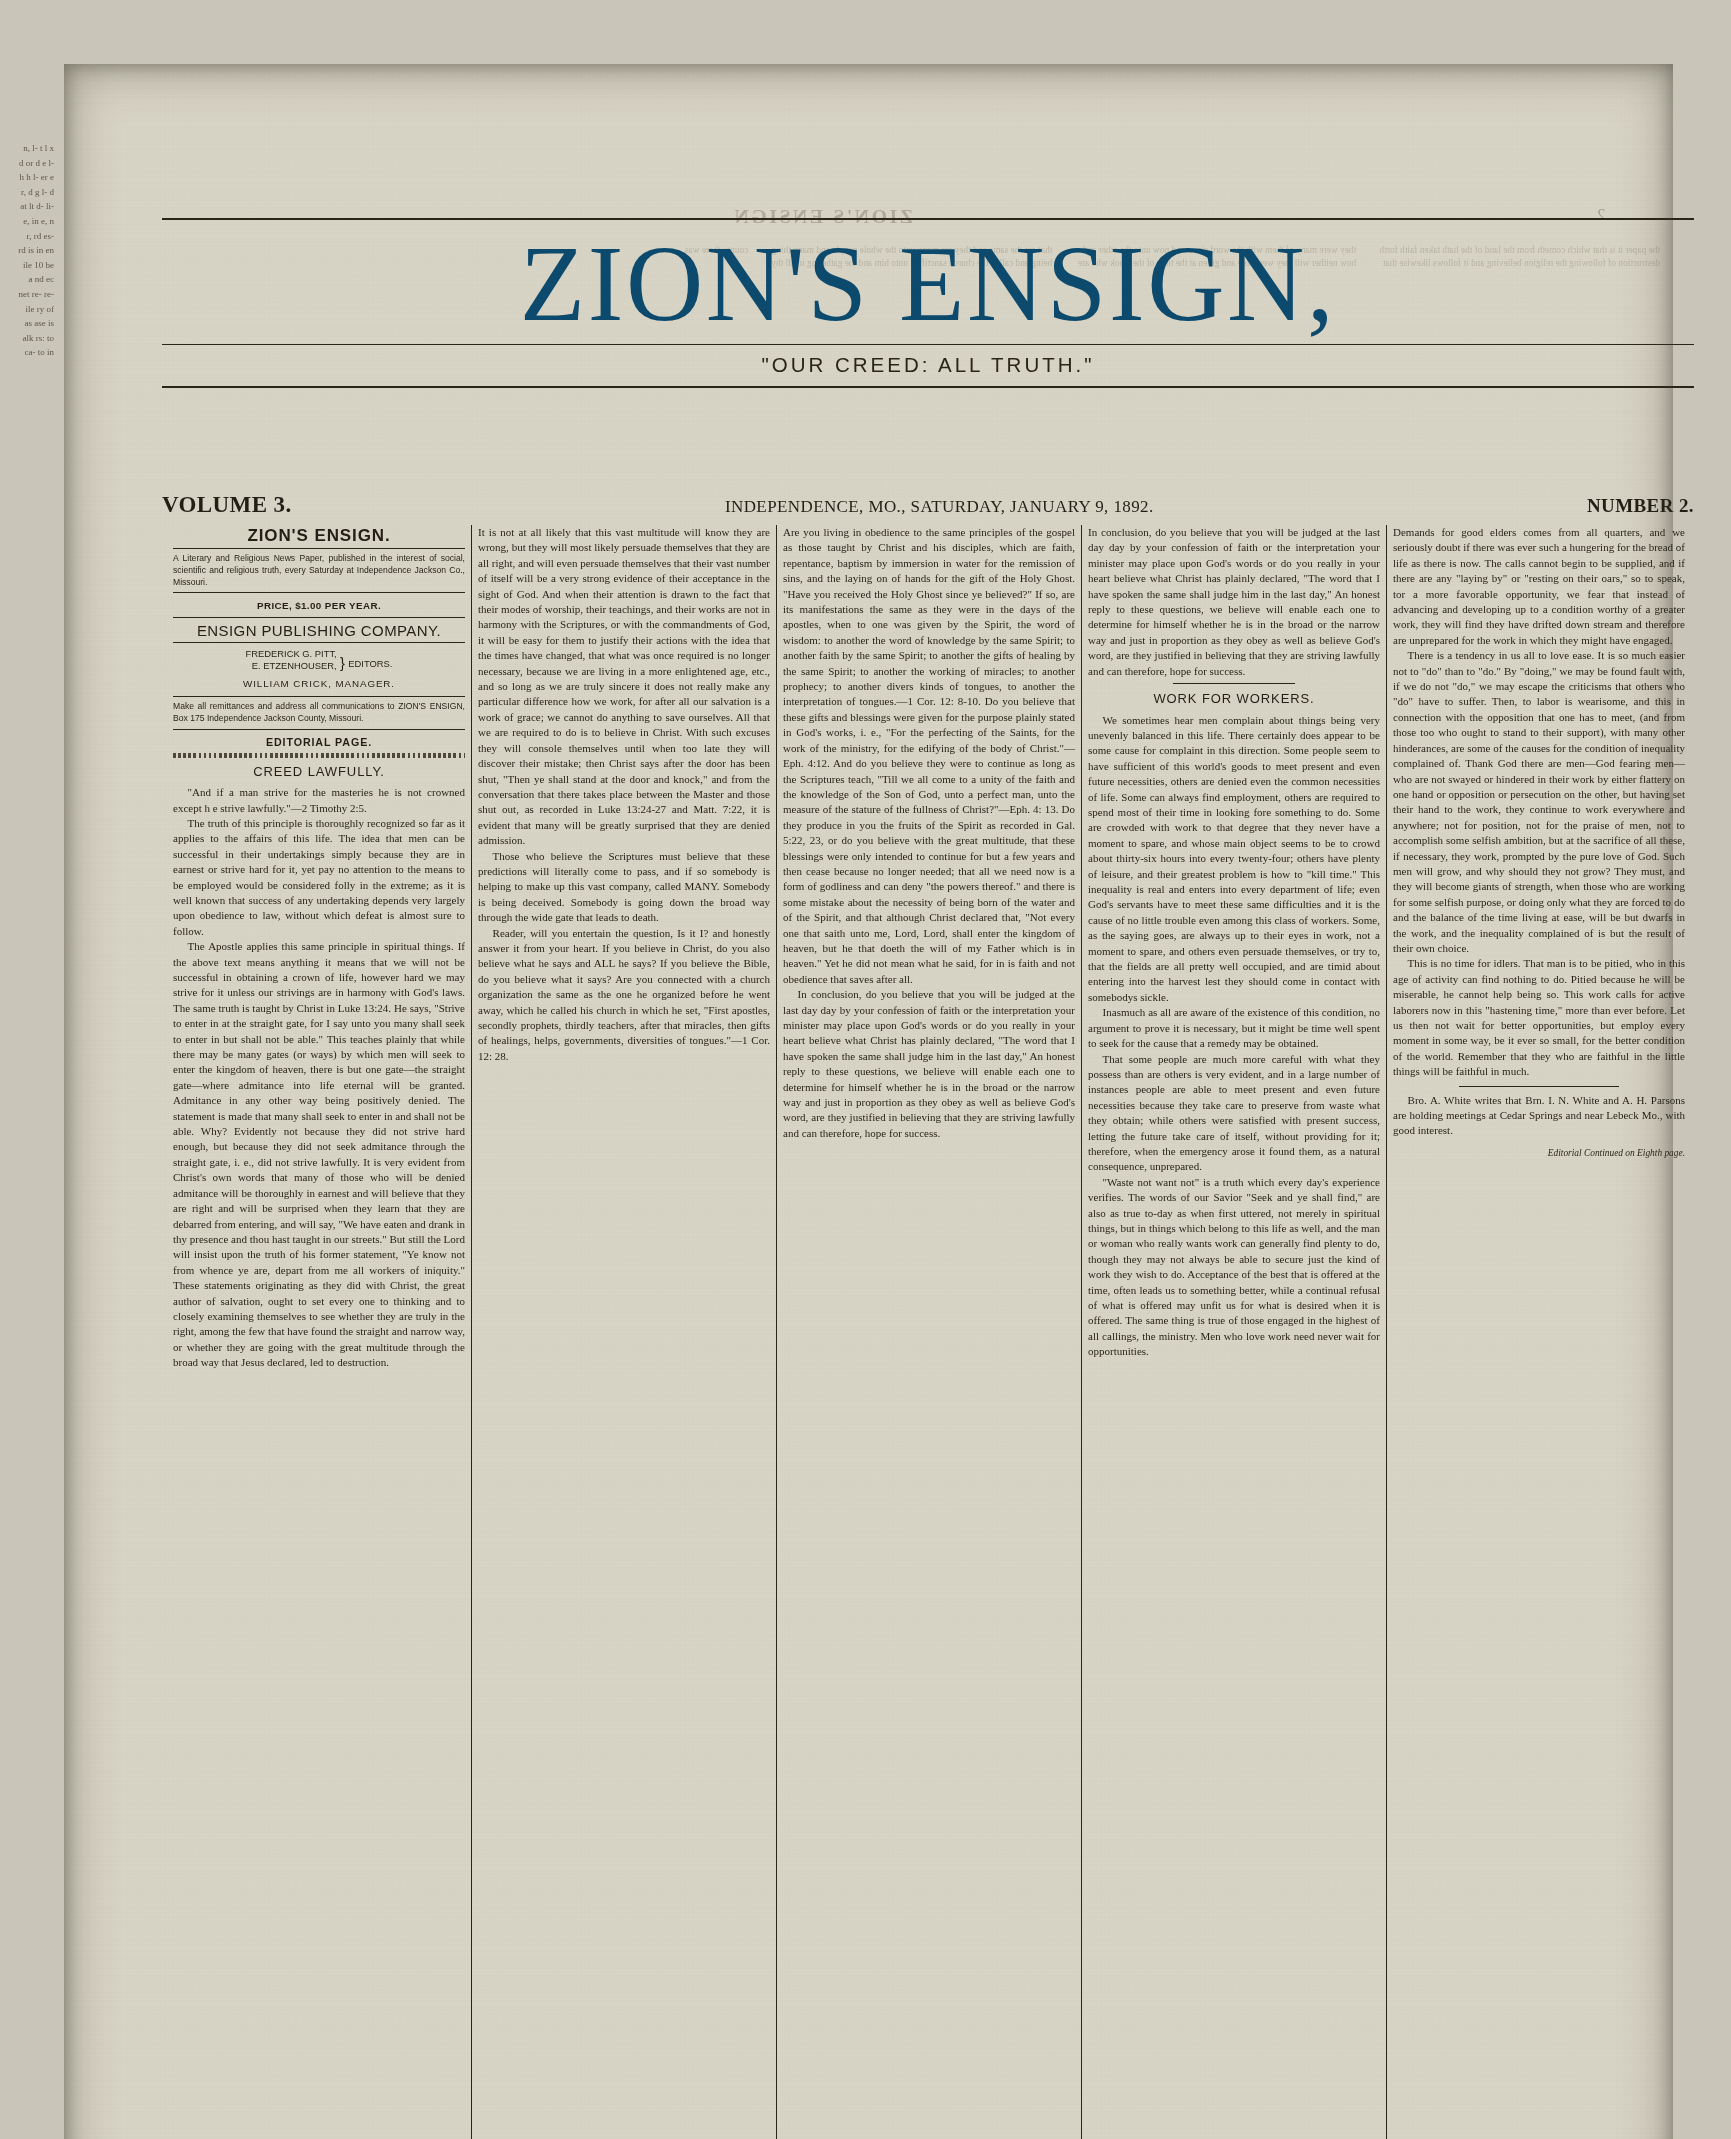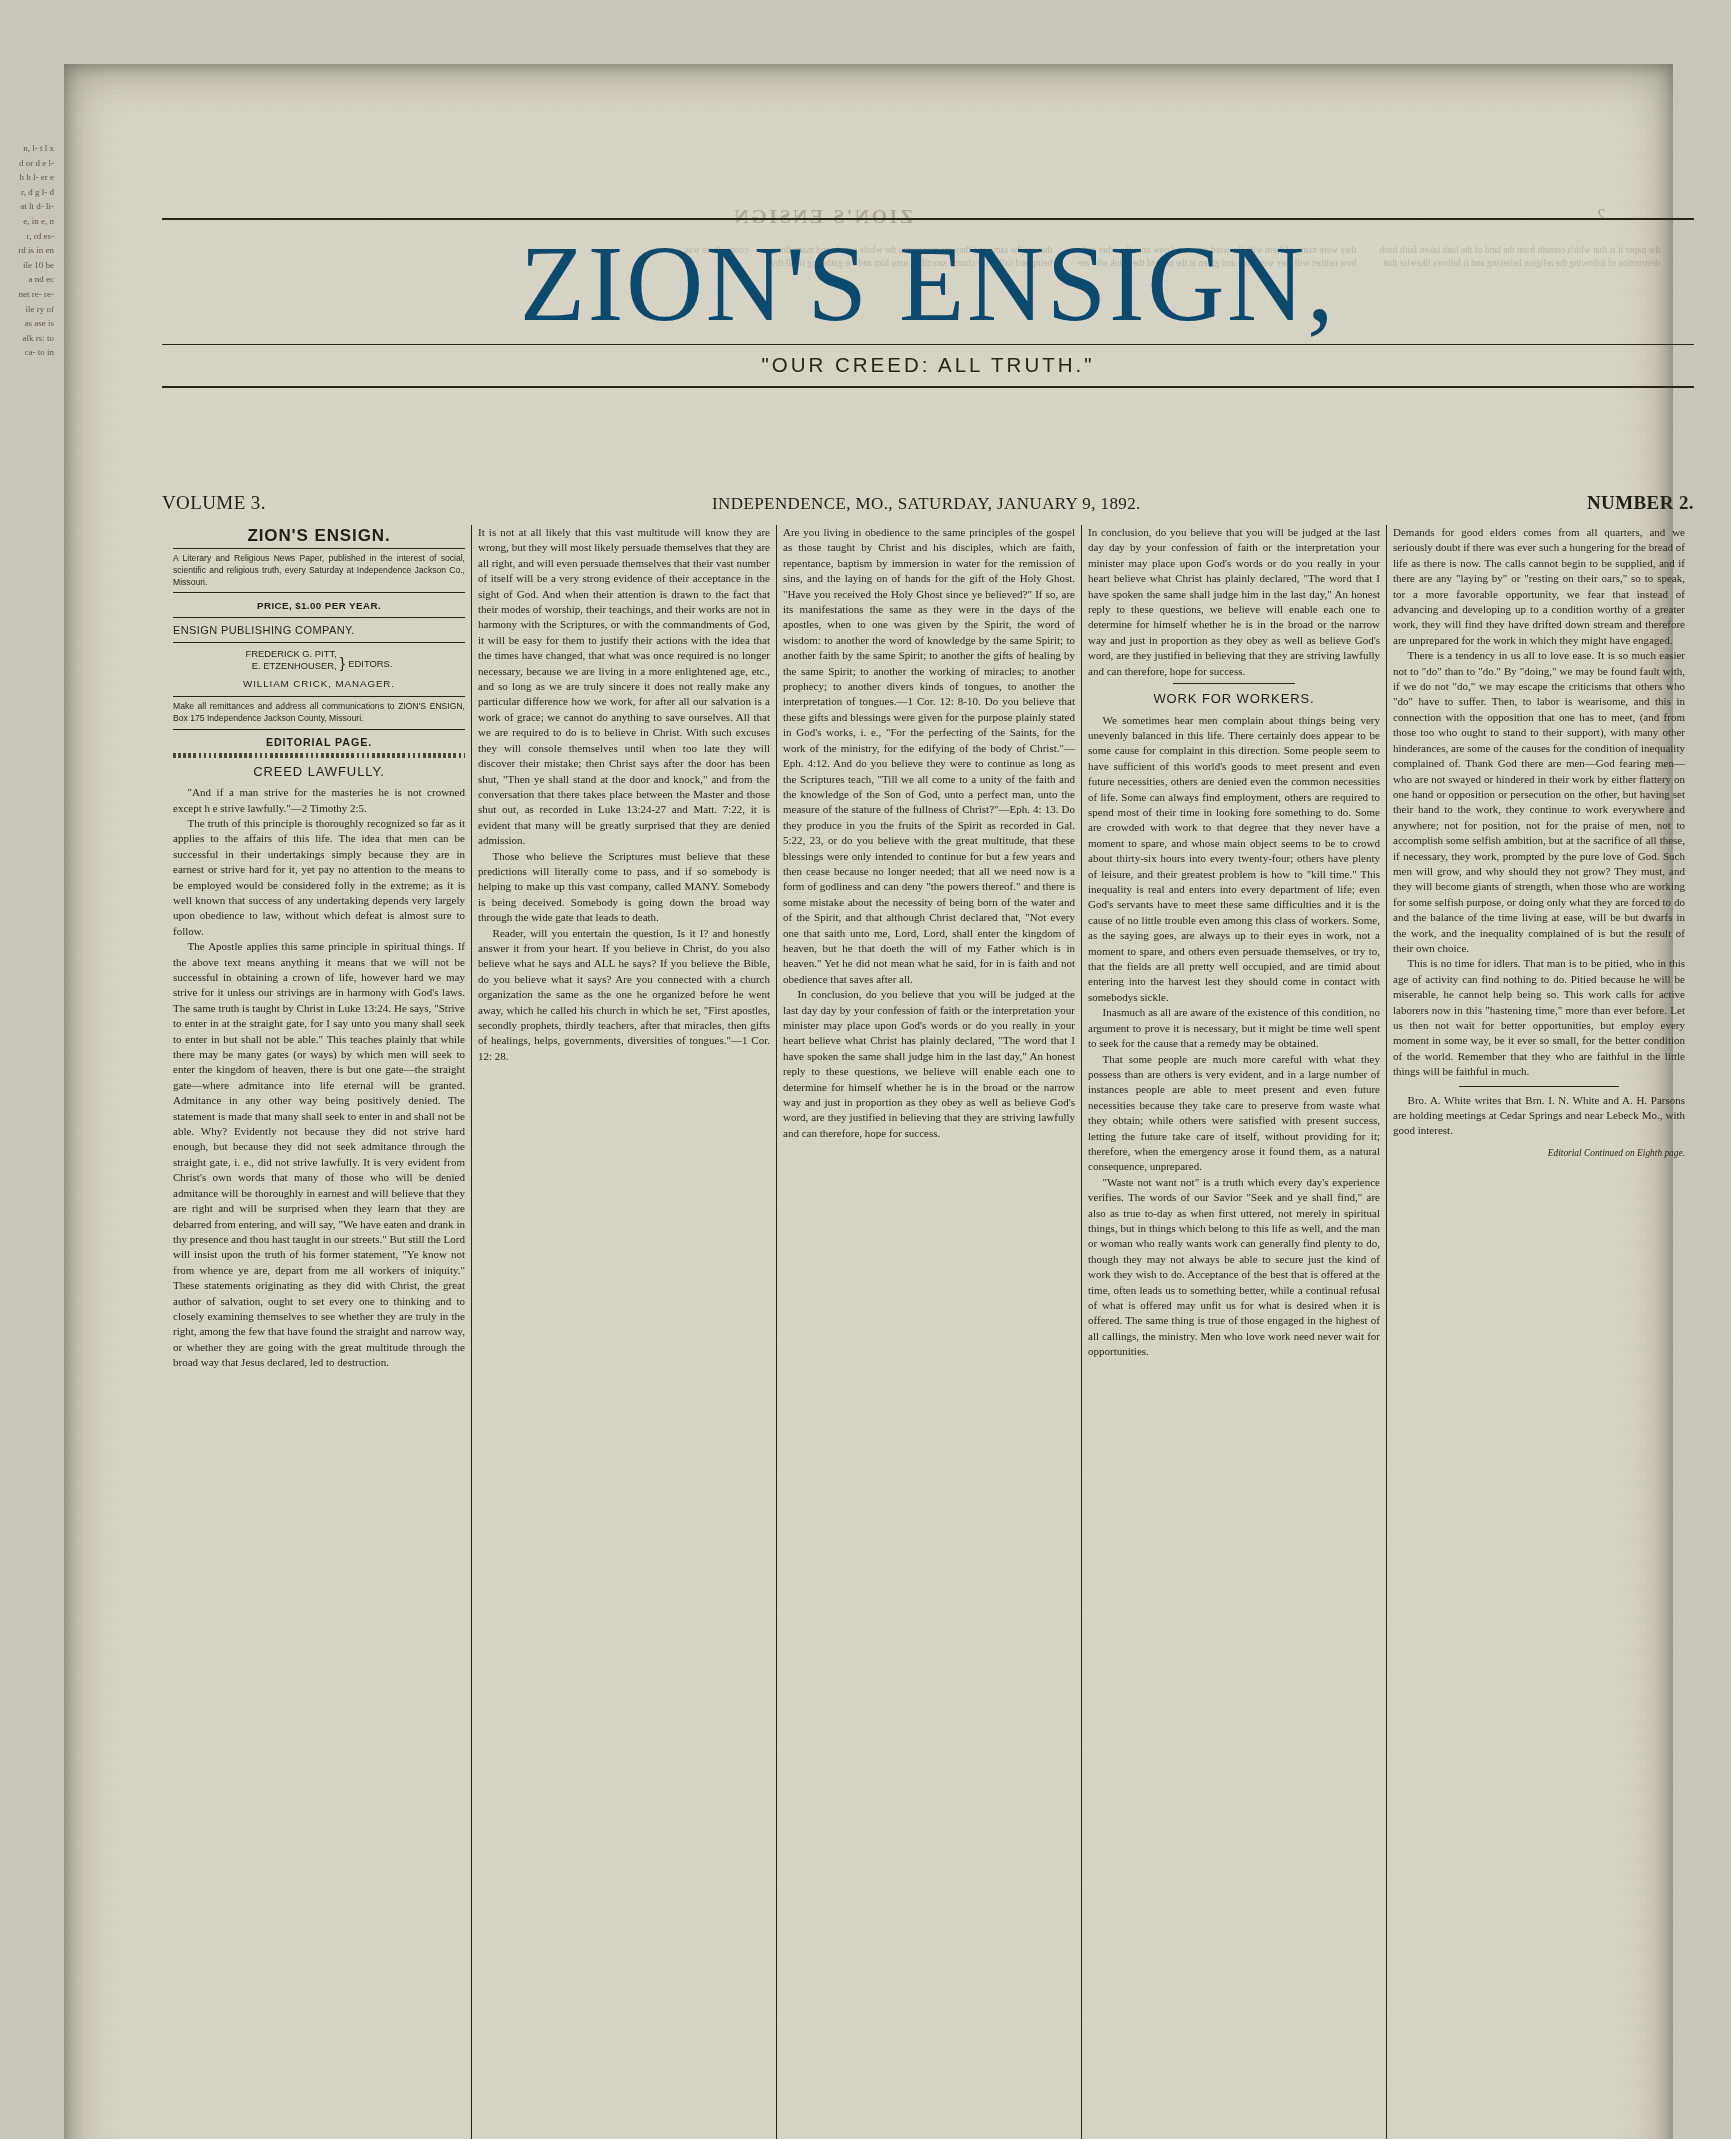--- a/index.html
+++ b/index.html
@@ -89,21 +89,21 @@
     font-family:"Liberation Sans", sans-serif;
     font-size:20.5px;letter-spacing:3px;color:#2a2519;
     margin:7.7px 0 9.4px 0;
   }
   .issueline{
     position:absolute;left:98px;top:428px;width:1532px;
     display:flex;align-items:baseline;justify-content:space-between;
     font-family:"Liberation Serif", serif;
     color:#231f16;
   }
-  .issueline .vol{font-size:19px;font-weight:normal;letter-spacing:0.4px;}
+  .issueline .vol{font-size:23px;font-weight:bold;letter-spacing:0.4px;}
   .issueline .mid{font-size:17px;letter-spacing:0.4px;}
   .issueline .num{font-size:19px;font-weight:bold;letter-spacing:0.4px;}
 
   
   .cols{
     position:absolute;left:103px;top:461px;width:1524px;height:1900px;
     display:flex;
   }
   .col{
     width:300px;
@@ -127,21 +127,21 @@
     font-size:8.6px;line-height:11.6px;text-align:justify;
     font-family:"Liberation Sans", sans-serif;
   }
   .price{
     font-family:"Liberation Sans", sans-serif;
     font-size:9.8px;font-weight:bold;letter-spacing:0.4px;text-align:center;
     margin:4.3px 0;
   }
   .company{
     font-family:"Liberation Sans", sans-serif;
-    font-size:11px;letter-spacing:0.4px;text-align:left;margin:4.3px 0;
+    font-size:15px;letter-spacing:0.4px;text-align:center;margin:4.3px 0;
   }
   .editors{
     display:flex;align-items:flex-end;justify-content:center;
     font-family:"Liberation Sans", sans-serif;font-size:9.4px;margin:3.4px 0;
   }
   .editors .names{text-align:right;line-height:12px;}
   .editors .brace{font-size:14.6px;margin:0 3.4px;}
   .manager{
     font-family:"Liberation Sans", sans-serif;
     font-size:9.8px;letter-spacing:0.9px;text-align:center;margin:4.3px 0;

